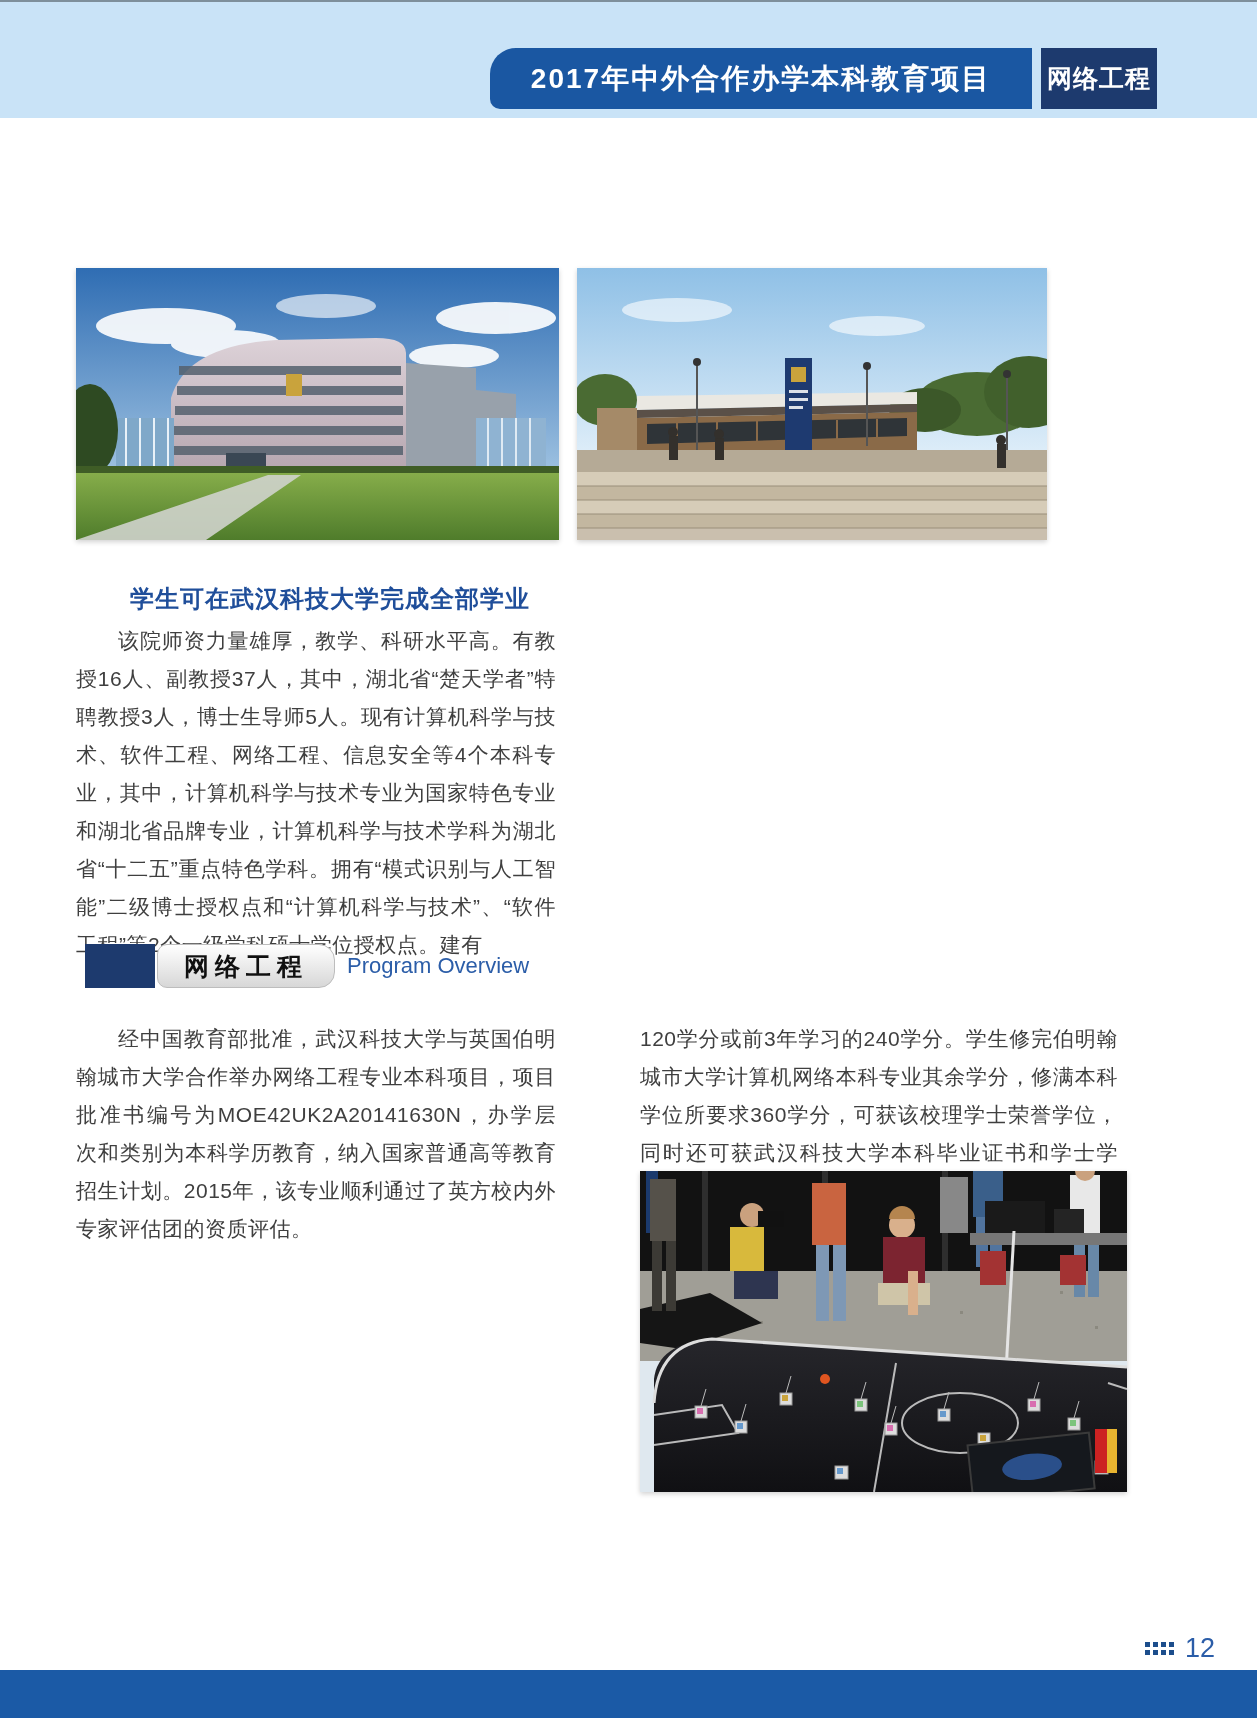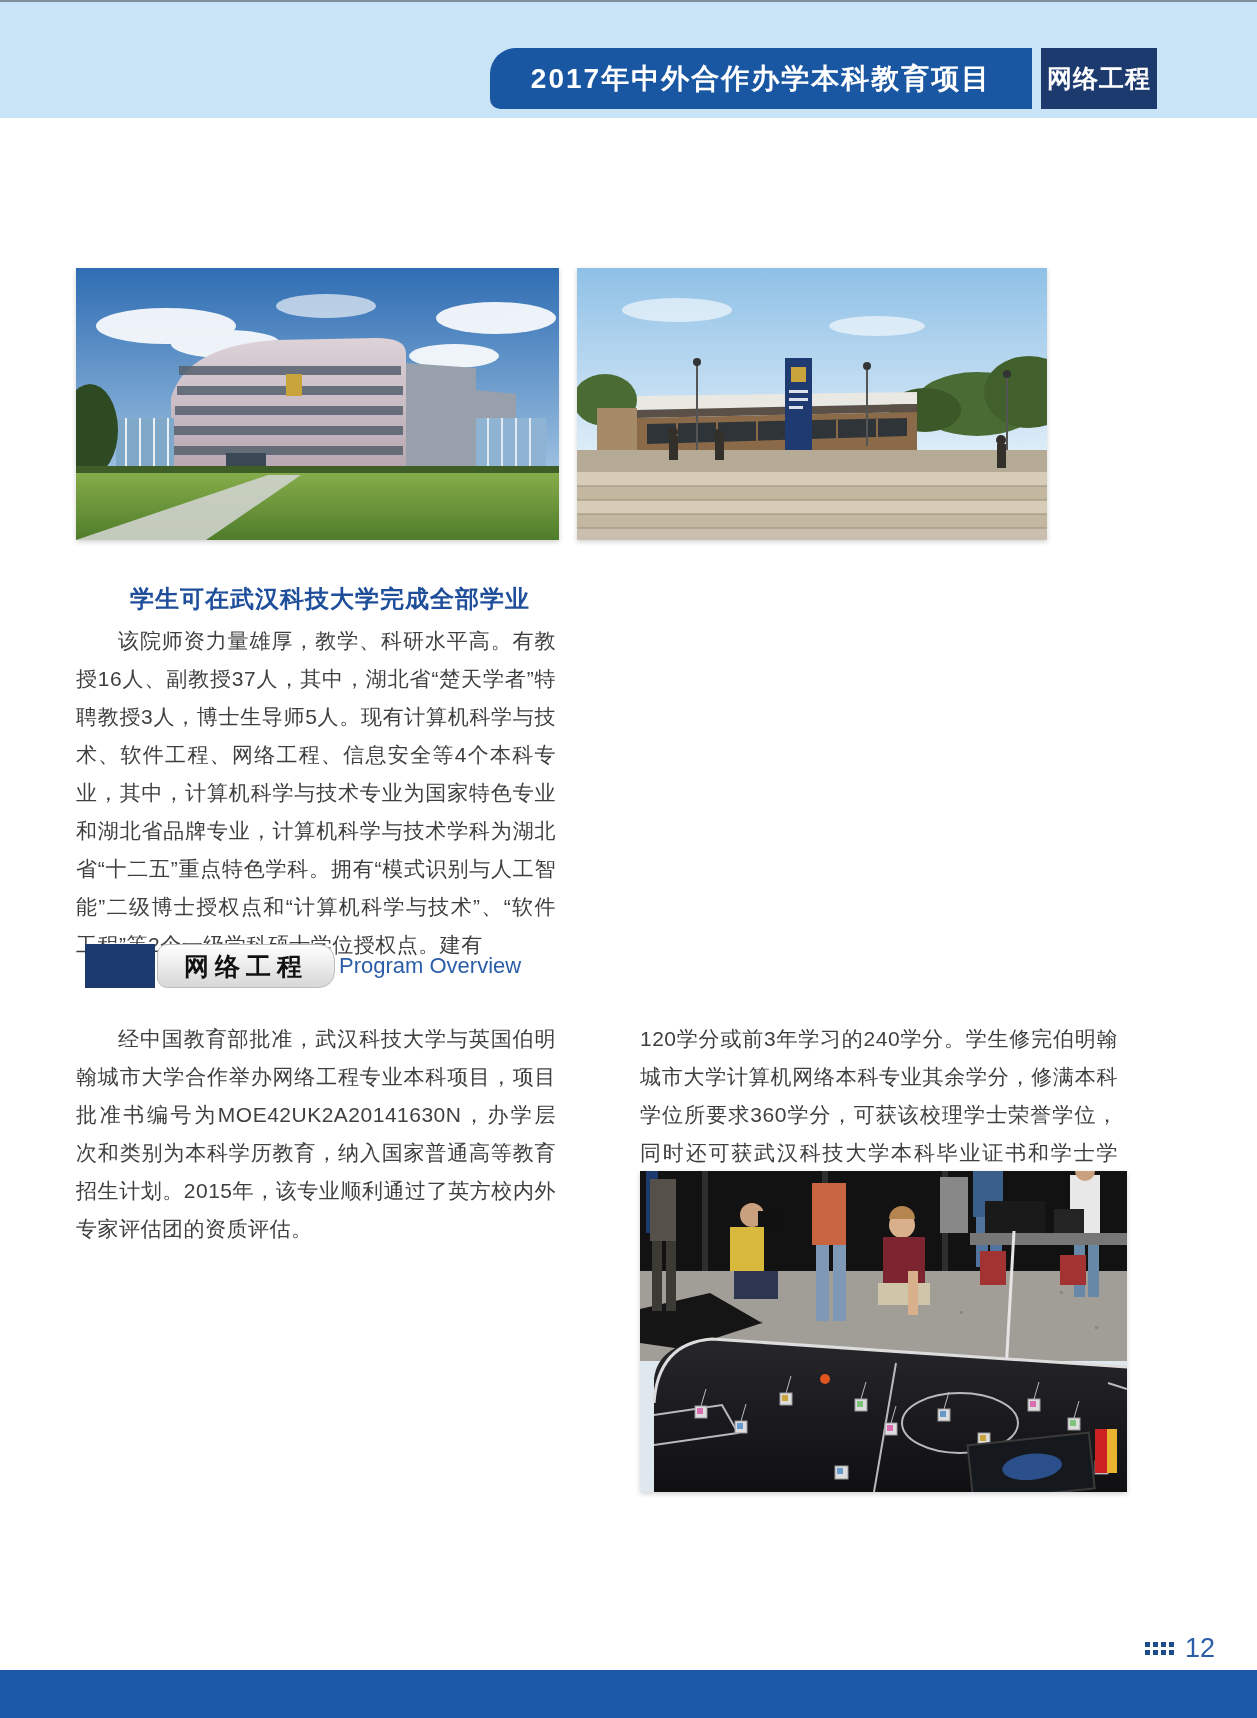--- a/index.html
+++ b/index.html
@@ -52,21 +52,21 @@
   .col-inst-right{ left:640px; top:622px; width:478px;}
   
   .banner{ position:absolute; left:85px; top:944px; height:44px; display:flex; align-items:center;}
   .banner-block{ width:70px; height:44px; background:var(--banner-block,#1d3a6e); }
   .banner-pill{
     height:44px; margin-left:2px; padding:0 26px; display:flex; align-items:center;
     background:linear-gradient(#ffffff,#d7d7d7); border:1px solid #bdbdbd;
     border-radius:10px 16px 16px 10px; box-sizing:border-box;
   }
   .banner-pill span{ font-size:25px; font-weight:bold; color:#101010; letter-spacing:6px; white-space:nowrap;}
-  .banner-en{ margin-left:4px; font-size:22px; color:var(--link-blue,#2b5da8); white-space:nowrap;}
+  .banner-en{ margin-left:12px; font-size:22px; color:var(--link-blue,#2b5da8); white-space:nowrap;}
   
   .col-ov-left{ left:76px;  top:1020px; }
   .col-ov-right{ left:640px; top:1020px; width:478px;}
   
   .page-indicator{
     position:absolute; right:76px; top:1633px; display:flex; align-items:center; gap:10px;
   }
   .page-indicator .page-num{ font-size:27px; color:var(--link-blue,#2b5da8); }
   .footer-band{
     position:absolute; left:0; bottom:0; width:1257px; height:48px;

